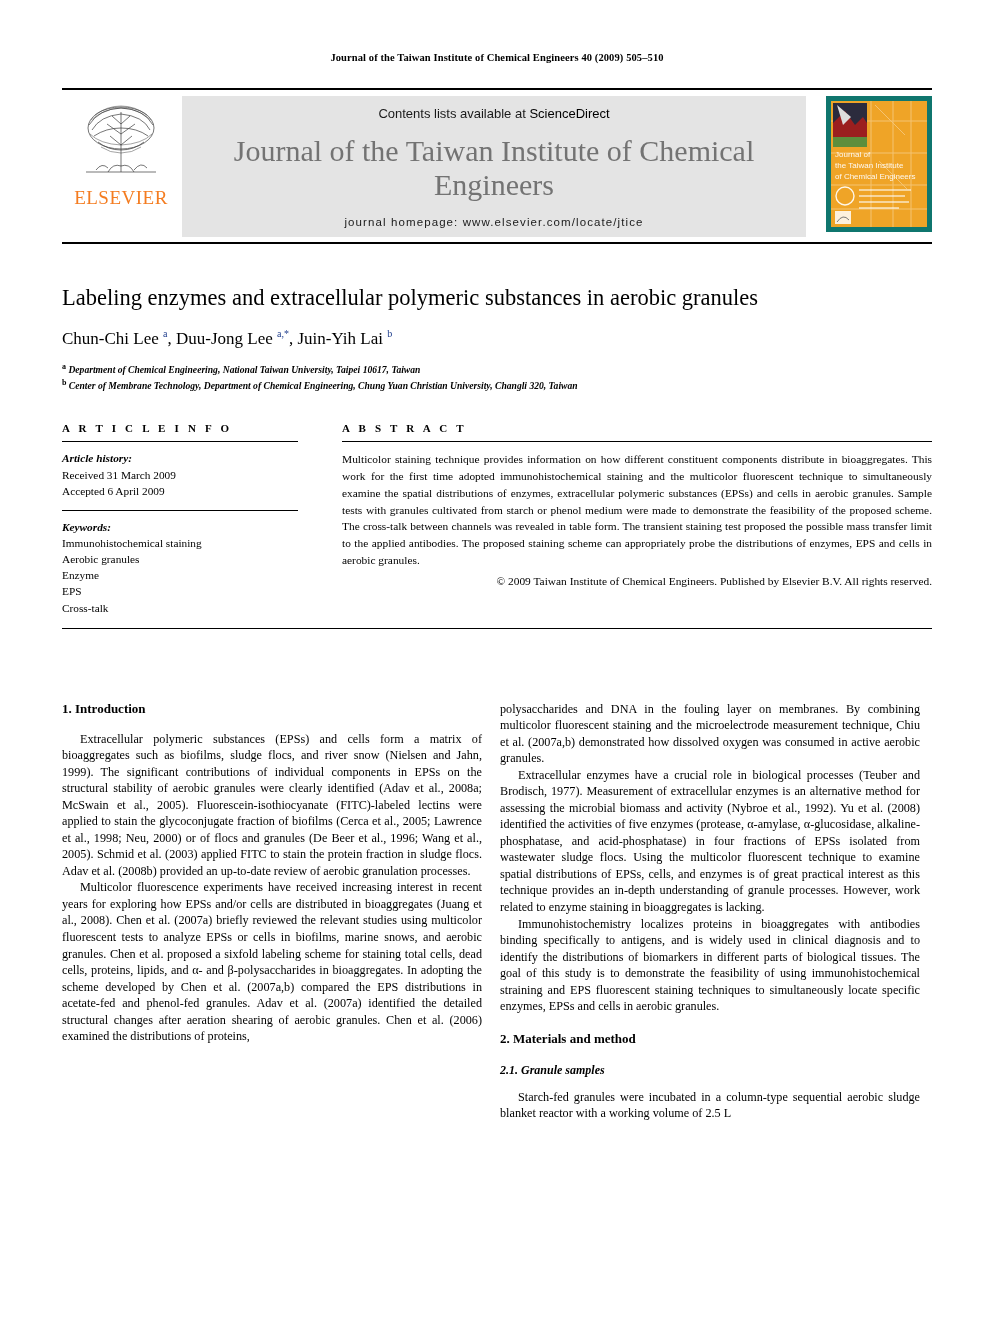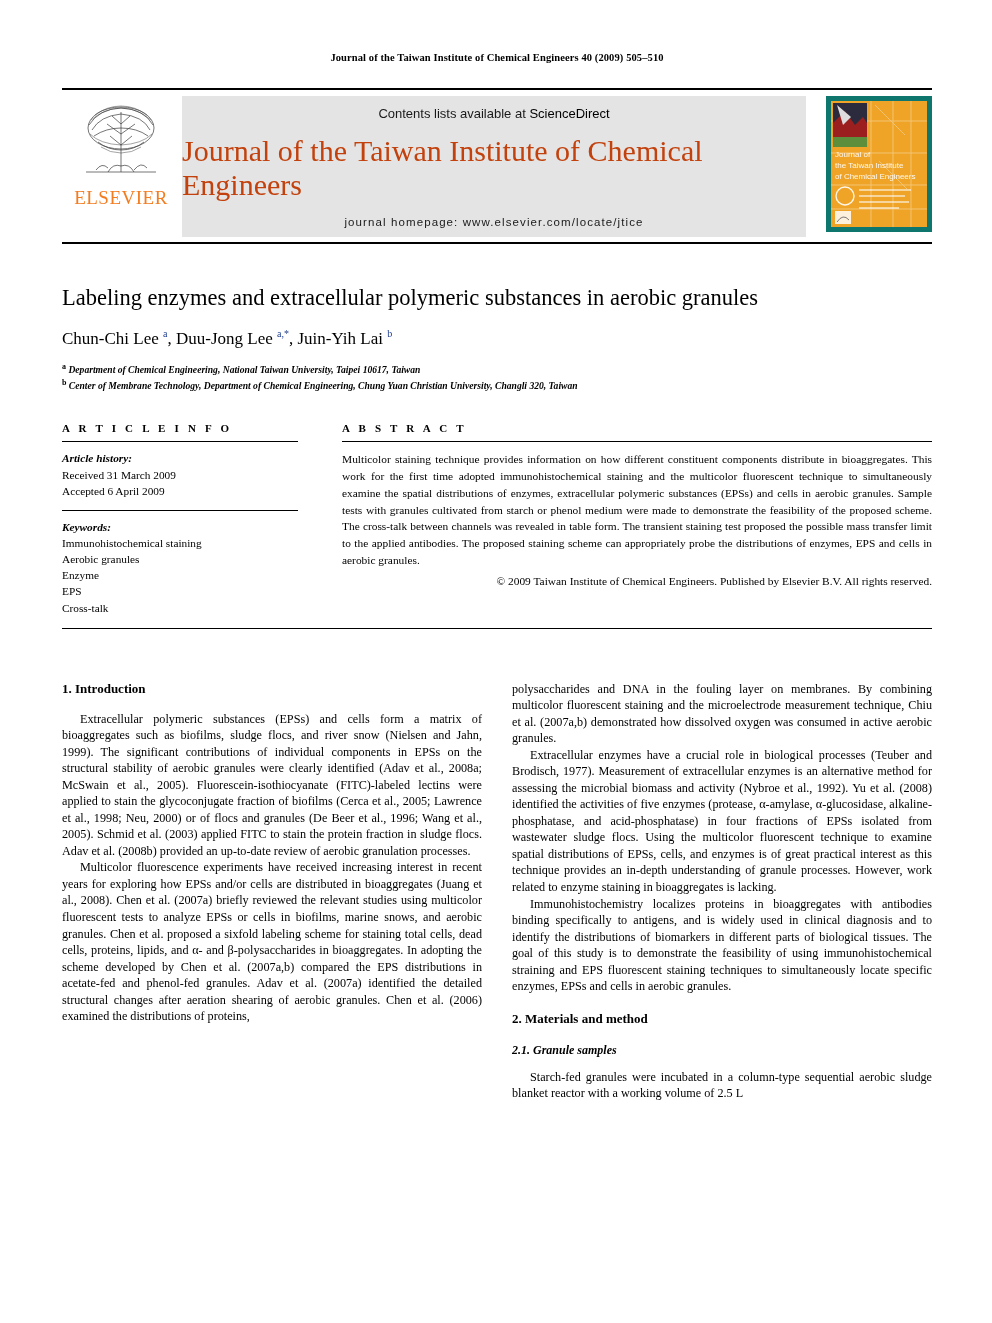--- a/index.html
+++ b/index.html
@@ -75,23 +75,24 @@
     text-align: center;
     font-family: "Liberation Sans", sans-serif;
     font-size: 13px;
     color: #1a1a1a;
   }
   .banner .contents-line a {
     color: #000000;
     text-decoration: none;
   }
   .banner .journal-name {
+    text-align: center;
     font-size: 30px;
     font-family: "Liberation Serif", serif;
-    color: #c2410c;
+    color: #737373;
     padding: 2px 0 4px 0;
   }
   .banner .homepage {
     text-align: center;
     font-family: "Liberation Sans", sans-serif;
     font-size: 11.5px;
     letter-spacing: 1.1px;
     color: #1a1a1a;
   }
   .cover-thumb {
@@ -164,23 +165,23 @@
     font-size: 11.4px;
     padding-top: 6px;
   }
   .abs-bottom-rule {
     border-bottom: 1.6px solid #000;
     margin-top: 12px;
   }
 
   
   .body-cols {
-    margin-top: 52px;
+    margin-top: 72px;
     display: flex;
-    gap: 30px;
+    gap: 18px;
     position: relative;
   }
   .bcol { width: 420px; }
   .bcol.right { width: 420px; }
   h2.head {
     font-size: 13px;
     font-weight: bold;
     margin: 0 0 14px 0;
   }
   h3.subhead {

